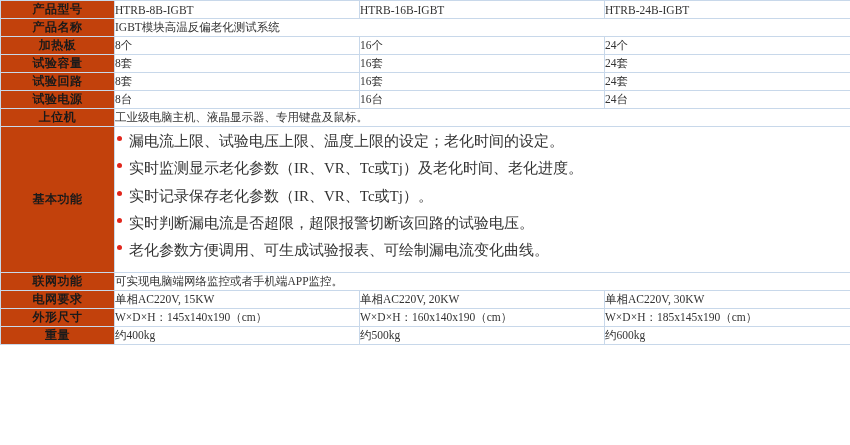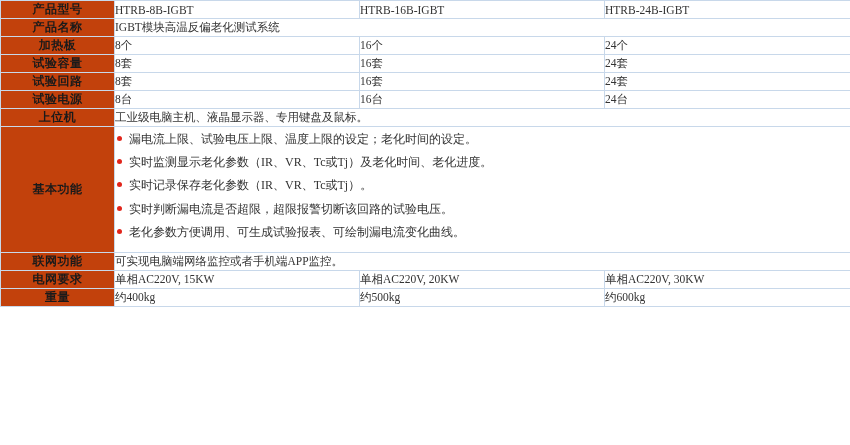--- a/index.html
+++ b/index.html
@@ -45,21 +45,21 @@
   td.val3 { width: 245px; }
   ul.feat {
     margin: 0;
     padding: 4px 0 4px 0;
     list-style: none;
   }
   ul.feat li {
     position: relative;
     padding: 0 0 0 14px;
     margin: 0 0 7px 0;
-    font-size: 12px;
+    font-size: 15px;
     color: #333333;
     line-height: 1.35;
   }
   ul.feat li:last-child { margin-bottom: 8px; }
   ul.feat li::before {
     content: "";
     position: absolute;
     left: 2px;
     top: 5px;
     width: 5px;
@@ -145,20 +145,26 @@
       <td class="val cellpad" colspan="3">可实现电脑端网络监控或者手机端APP监控。</td>
     </tr>
 
     <tr>
       <td class="label">电网要求</td>
       <td class="val val3 cellpad">单相AC220V, 15KW</td>
       <td class="val val3 cellpad">单相AC220V, 20KW</td>
       <td class="val val3 cellpad">单相AC220V, 30KW</td>
     </tr>
 
+    <tr>
+      <td class="label">外形尺寸</td>
+      <td class="val val3 cellpad">W×D×H：145x140x190（cm）</td>
+      <td class="val val3 cellpad">W×D×H：160x140x190（cm）</td>
+      <td class="val val3 cellpad">W×D×H：185x145x190（cm）</td>
+    </tr>
 
     <tr>
       <td class="label">重量</td>
       <td class="val val3 cellpad">约400kg</td>
       <td class="val val3 cellpad">约500kg</td>
       <td class="val val3 cellpad">约600kg</td>
     </tr>
   </tbody>
 </table>
 

